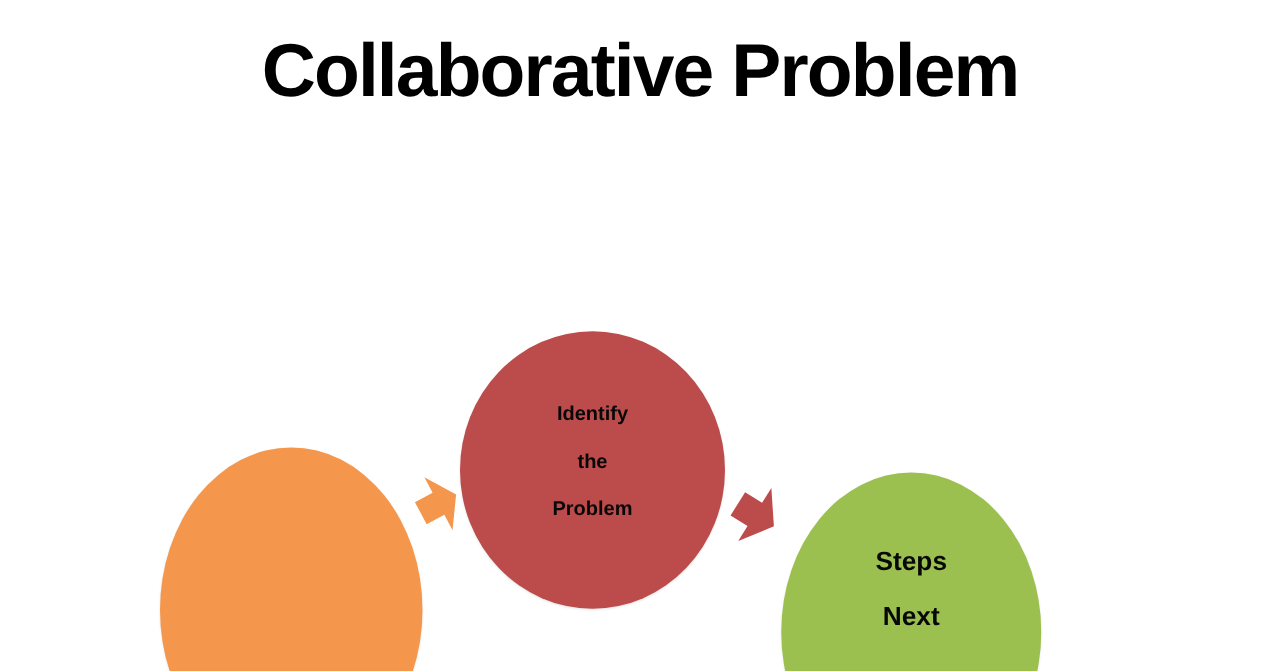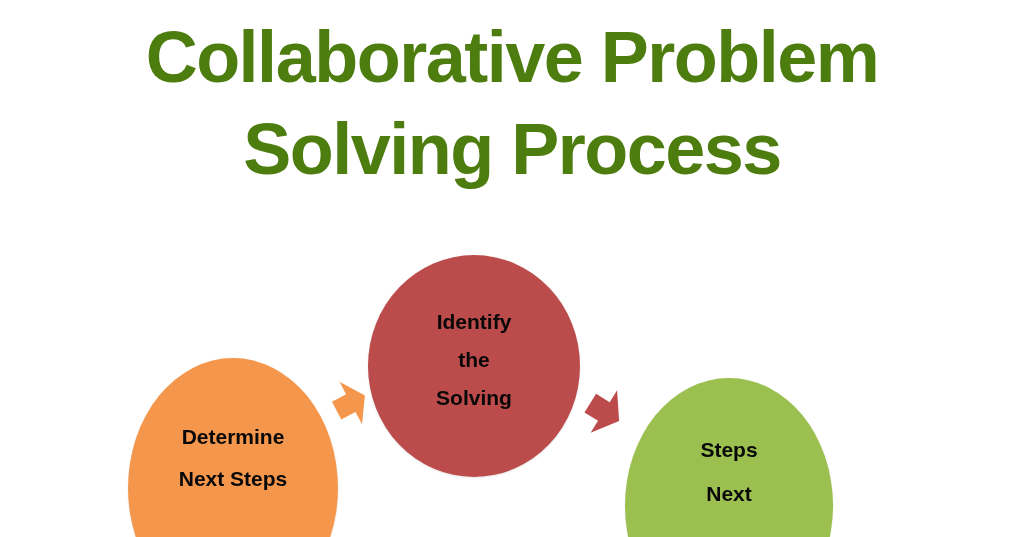--- a/index.html
+++ b/index.html
@@ -20,23 +20,23 @@
     overflow: hidden;
   }
 
   
   .title-block {
     position: absolute;
     left: 0;
     top: 8px;
     width: 1024px;
     text-align: center;
-    color: #4d7c0f;
+    color: #000000;
     font-weight: bold;
-    font-size: 72px;
+    font-size: 60px;
     line-height: 98px;
     letter-spacing: -1.5px;
     font-family: "Liberation Sans", sans-serif;
     white-space: nowrap;
   }
   .title-line { display: block; }
   .title-line-2 { margin-top: -6px; }
 
   
   .diagram {
@@ -73,25 +73,25 @@
     background: #f4974c;
     font-size: 21px;
     line-height: 42px;
     align-items: flex-start;
     padding-top: 58px;
   }
 
   
   .node-identify {
     left: 368px;
-    top: 255px;
+    top: 265px;
     width: 212px;
     height: 222px;
     background: #bc4b4b;
-    font-size: 21px;
+    font-size: 16px;
     line-height: 38px;
     align-items: flex-start;
     padding-top: 48px;
   }
 
   
   .node-gather {
     left: 625px;
     top: 378px;
     width: 208px;
@@ -120,45 +120,43 @@
     height: 78px;
   }
 </style>
 </head>
 <body>
 
 <div id="canvas">
 
   <div class="title-block">
     <span class="title-line title-line-1">Collaborative Problem</span>
-    <span class="title-line title-line-2">Solving Process</span>
   </div>
 
   <div class="diagram">
 
     <div class="node node-determine">
       <span class="node-label">
-        <span>Determine</span><br>
-        <span>Next Steps</span>
+        <br>
       </span>
     </div>
 
     <span class="arrow arrow-orange">
       <svg viewBox="0 0 48 72" width="48" height="72" aria-hidden="true">
         <g transform="rotate(-28 24 36)">
           <path d="M10 26 L26 26 L26 12 L42 36 L26 60 L26 46 L10 46 Z" fill="#f4974c"></path>
         </g>
       </svg>
     </span>
 
     <div class="node node-identify">
       <span class="node-label">
         <span>Identify</span><br>
         <span>the</span><br>
-        <span>Solving</span>
+        <span>Problem</span>
       </span>
     </div>
 
     <span class="arrow arrow-red">
       <svg viewBox="0 0 50 78" width="50" height="78" aria-hidden="true">
         <g transform="rotate(32 25 39)">
           <path d="M10 28 L26 28 L26 14 L44 39 L26 64 L26 50 L10 50 Z" fill="#bc4b4b"></path>
         </g>
       </svg>
     </span>

